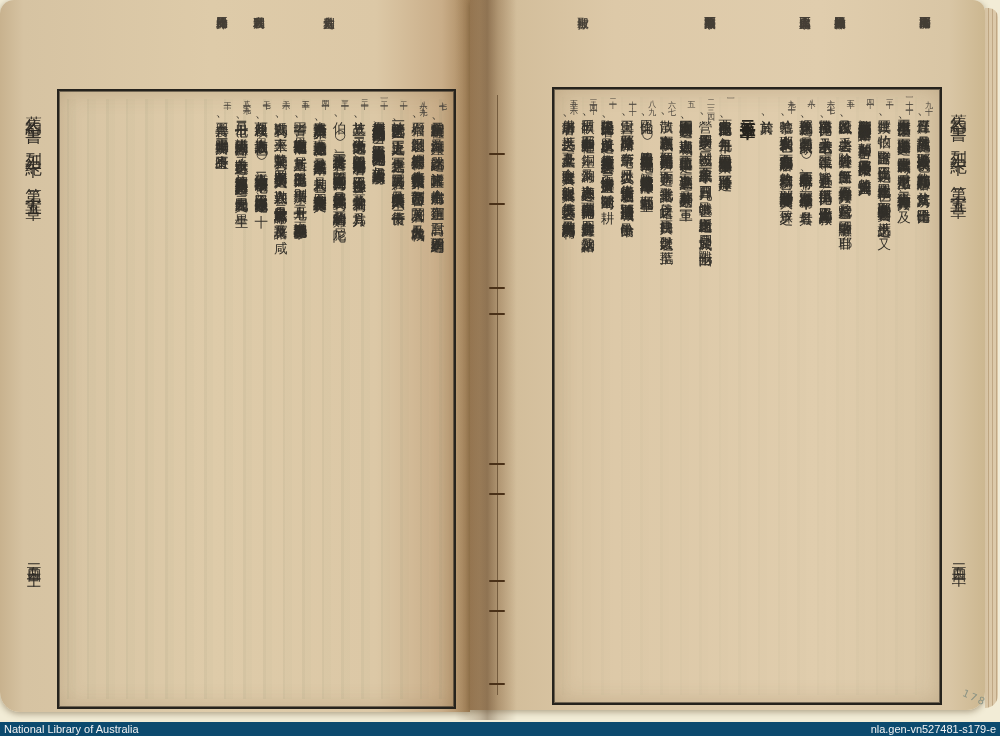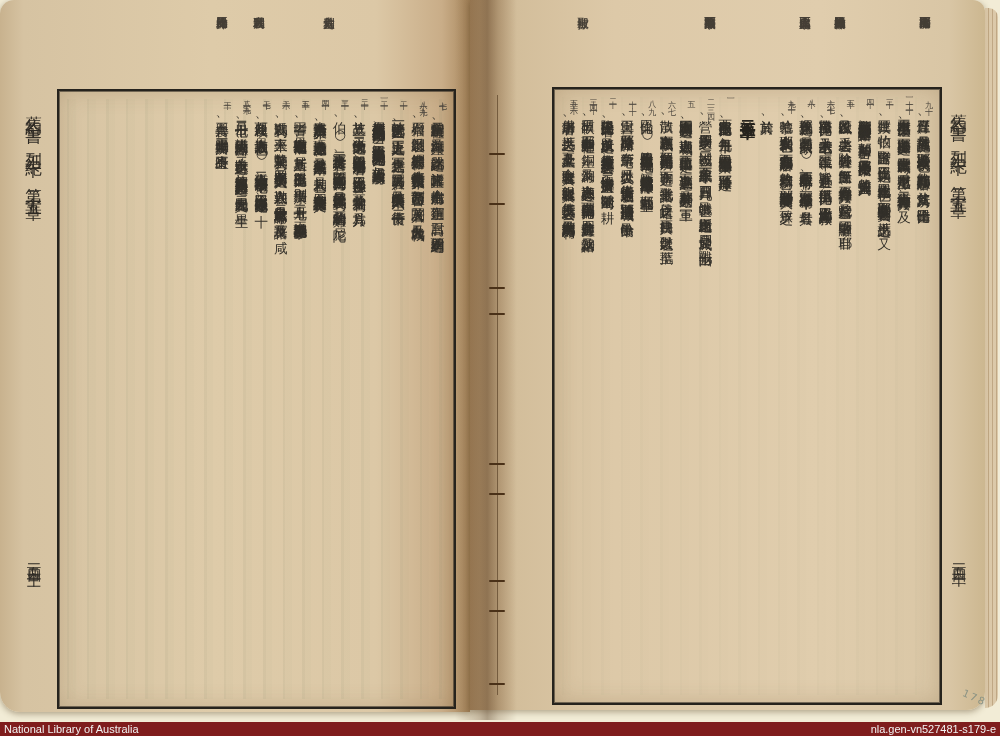--- a/index.html
+++ b/index.html
@@ -44,21 +44,21 @@
   .page-right .strip-text{color:#332f28;}
   
   .gutter-shadow{position:absolute;left:455px;top:0;width:62px;height:720px;pointer-events:none;
     background:linear-gradient(90deg,rgba(90,60,30,0) 0%,rgba(95,65,35,.30) 40%,rgba(80,52,26,.42) 52%,rgba(95,65,35,.22) 70%,rgba(90,60,30,0) 100%);}
   .thread{position:absolute;left:497px;top:95px;width:1px;height:600px;background:rgba(70,45,22,.55);}
   .stitch{position:absolute;width:16px;height:2px;background:#4a3категория;background:#4a3118;border-radius:1px;}
   
   .pencil{position:absolute;left:962px;top:692px;transform:rotate(24deg);
     font-size:10px;letter-spacing:2px;color:#7f8c80;opacity:.85;}
   
-  .bottom-bar{position:absolute;left:0;bottom:0;width:1000px;height:14px;background:#7f1d1d;
+  .bottom-bar{position:absolute;left:0;bottom:0;width:1000px;height:14px;background:#0c4a6e;
     display:flex;justify-content:space-between;align-items:center;padding:0 4px;box-sizing:border-box;}
   .bottom-bar span{color:#f2f2f2;font-size:11px;line-height:14px;font-family:"Liberation Sans",sans-serif;}
 </style>
 </head>
 <body>
 
 <div class="stage">
 
   <div class="page page-left">
     <div id="lp-notes">

